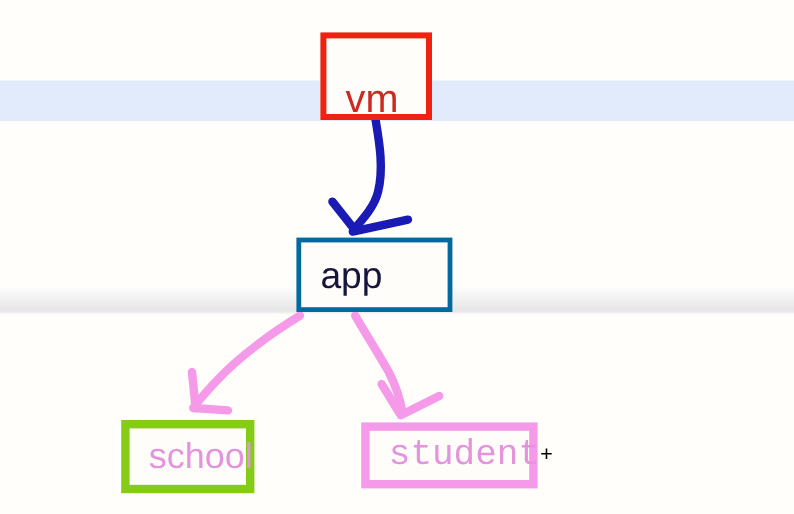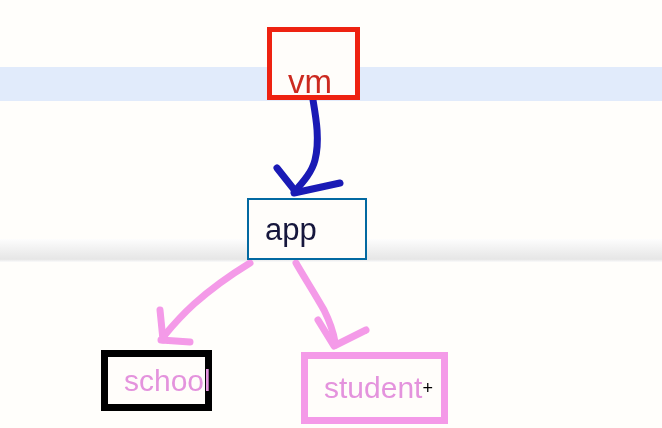--- a/index.html
+++ b/index.html
@@ -61,45 +61,46 @@
     border: 5px solid #ee2211;
   }
   .node-vm .node-label {
     color: #cc2a20;
     font-size: 33px;
     margin-top: 36px;
   }
   .node-app {
     left: 247px;
     top: 198px;
-    width: 120px;
+    width: 130px;
     height: 62px;
-    border: 2px solid #0369a1;
+    border: 4px solid #0369a1;
   }
   .node-app .node-label {
     color: #16163c;
     font-size: 31px;
   }
   .node-school {
     left: 101px;
     top: 350px;
     width: 111px;
     height: 61px;
-    border: 7px solid #000000;
+    border: 7px solid #84cc16;
   }
   .node-school .node-label {
     color: #e493dd;
     font-size: 30px;
   }
   .node-student {
     left: 301px;
     top: 352px;
     width: 147px;
-    height: 72px;
+    height: 55px;
     border: 7px solid #f49ae8;
+    font-family: Liberation Mono, monospace;
   }
   .node-student .node-label {
     color: #e493dd;
     font-size: 30px;
   }
   .sup {
     font-size: 18px;
     vertical-align: super;
     line-height: 0;
   }

